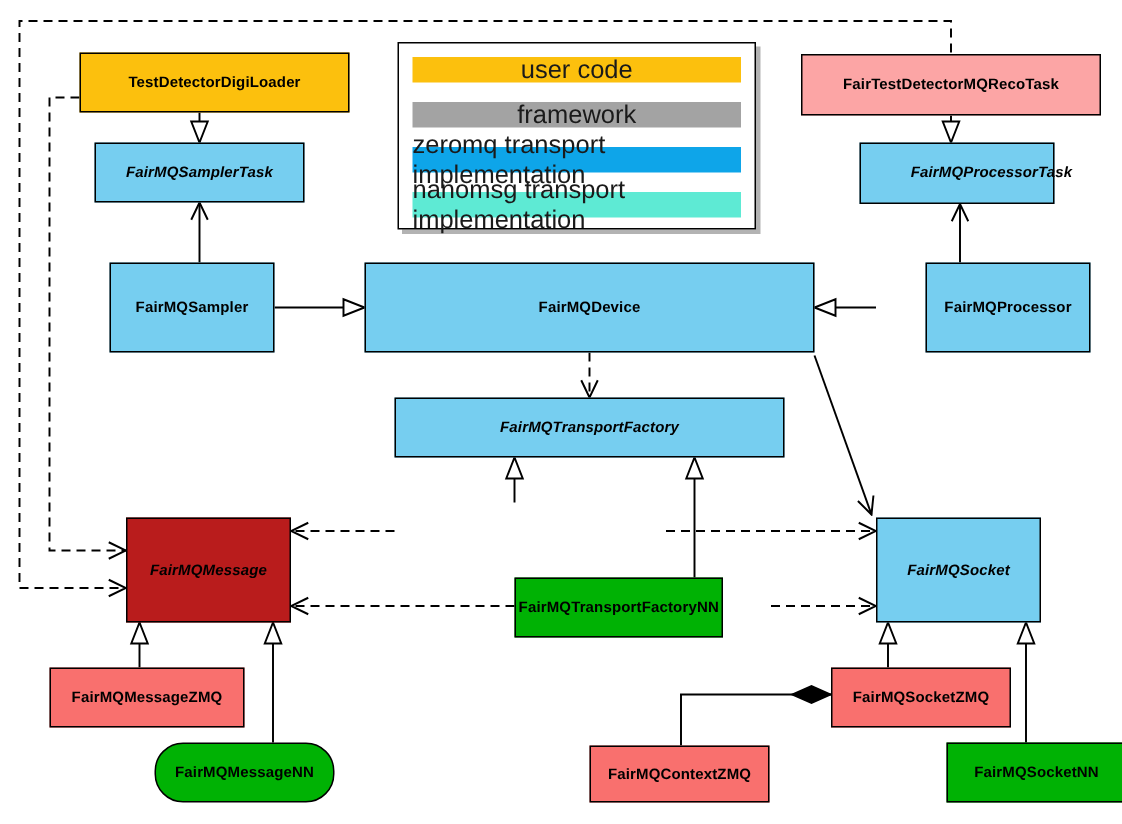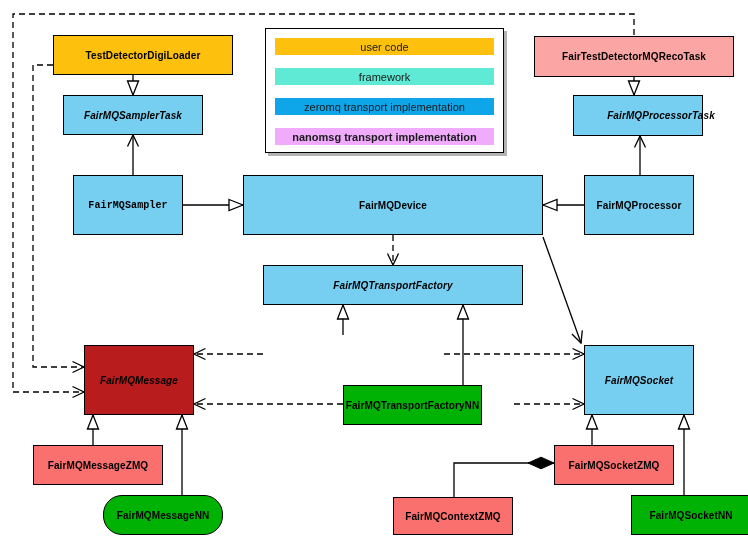--- a/index.html
+++ b/index.html
@@ -45,21 +45,21 @@
     position:absolute;left:265px;top:28px;width:239px;height:125px;
     box-sizing:border-box;border:1.5px solid #000;background:#fff;
     box-shadow:3px 3px 0 #b3b3b3;
     display:flex;flex-direction:column;gap:13px;
     padding:9px 9px 9px 9px;
     z-index:3;
   }
   .legend-item{
     height:17px;flex:0 0 17px;
     display:flex;align-items:center;justify-content:center;
-    font-size:11px;font-weight:normal;color:#1a1a1a;
+    font-size:17px;font-weight:normal;color:#1a1a1a;
   }
   
   .solid{stroke:#000;stroke-width:1.3;fill:none;}
   .dashed{stroke:#000;stroke-width:1.3;fill:none;stroke-dasharray:6 4;}
 </style>
 </head>
 <body>
 
 <div class="canvas">
 
@@ -97,38 +97,38 @@
     <path class="dashed" d="M343,404 H194" marker-end="url(#open)"></path>
     <path class="dashed" d="M514,404 H584" marker-end="url(#open)"></path>
     <path class="dashed" d="M53,65 H33 V367 H84" marker-end="url(#open)"></path>
     <path class="dashed" d="M634,35 V14 H13 V392 H84" marker-end="url(#open)"></path>
 
     <path class="solid" d="M454,497 V463 H554" marker-end="url(#dia)"></path>
   </svg>
 
   <div class="legend">
     <div class="legend-item" style="background-color: rgb(252, 192, 13);">user code</div>
-    <div class="legend-item" style="background-color: #5eead4;">framework</div>
+    <div class="legend-item" style="background-color: #a3a3a3;">framework</div>
     <div class="legend-item" style="background-color: #0ea5e9;">zeromq transport implementation</div>
-    <div class="legend-item" style="background-color: #f0abfc; font-weight: bold;">nanomsg transport implementation</div>
+    <div class="legend-item" style="background-color: #5eead4;">nanomsg transport implementation</div>
   </div>
 
   <div class="node" id="n-tddl" style="background-color: rgb(252, 192, 13);">TestDetectorDigiLoader</div>
 
   <div class="node" id="n-ftdmrt" style="background-color: #fca5a5;">FairTestDetectorMQRecoTask</div>
 
   <div class="node abstract" id="n-fmqst" style="background-color: rgb(118, 206, 240);">FairMQSamplerTask</div>
 
   <div class="node abstract" id="n-fmqpt" style="background-color: rgb(118, 206, 240);">FairMQProcessorTask</div>
 
-  <div class="node" id="n-sampler" style="background-color: rgb(118, 206, 240); font-family: Liberation Mono, monospace;">FairMQSampler</div>
+  <div class="node" id="n-sampler" style="background-color: rgb(118, 206, 240);">FairMQSampler</div>
 
   <div class="node" id="n-device" style="background-color: rgb(118, 206, 240);">FairMQDevice</div>
 
-  <div class="node" id="n-processor" style="background-color: rgb(118, 206, 240);">FairMQProcessor</div>
+  <div class="node" id="n-processor" style="background-color: rgb(118, 206, 240); margin-left: 33px;">FairMQProcessor</div>
 
   <div class="node abstract" id="n-factory" style="background-color: rgb(118, 206, 240);">FairMQTransportFactory</div>
 
 
   <div class="node" id="n-factorynn" style="background-color: rgb(0, 178, 4);">FairMQTransportFactoryNN</div>
 
   <div class="node abstract" id="n-message" style="background-color: #b91c1c;">FairMQMessage</div>
 
   <div class="node abstract" id="n-socket" style="background-color: rgb(118, 206, 240);">FairMQSocket</div>
 

